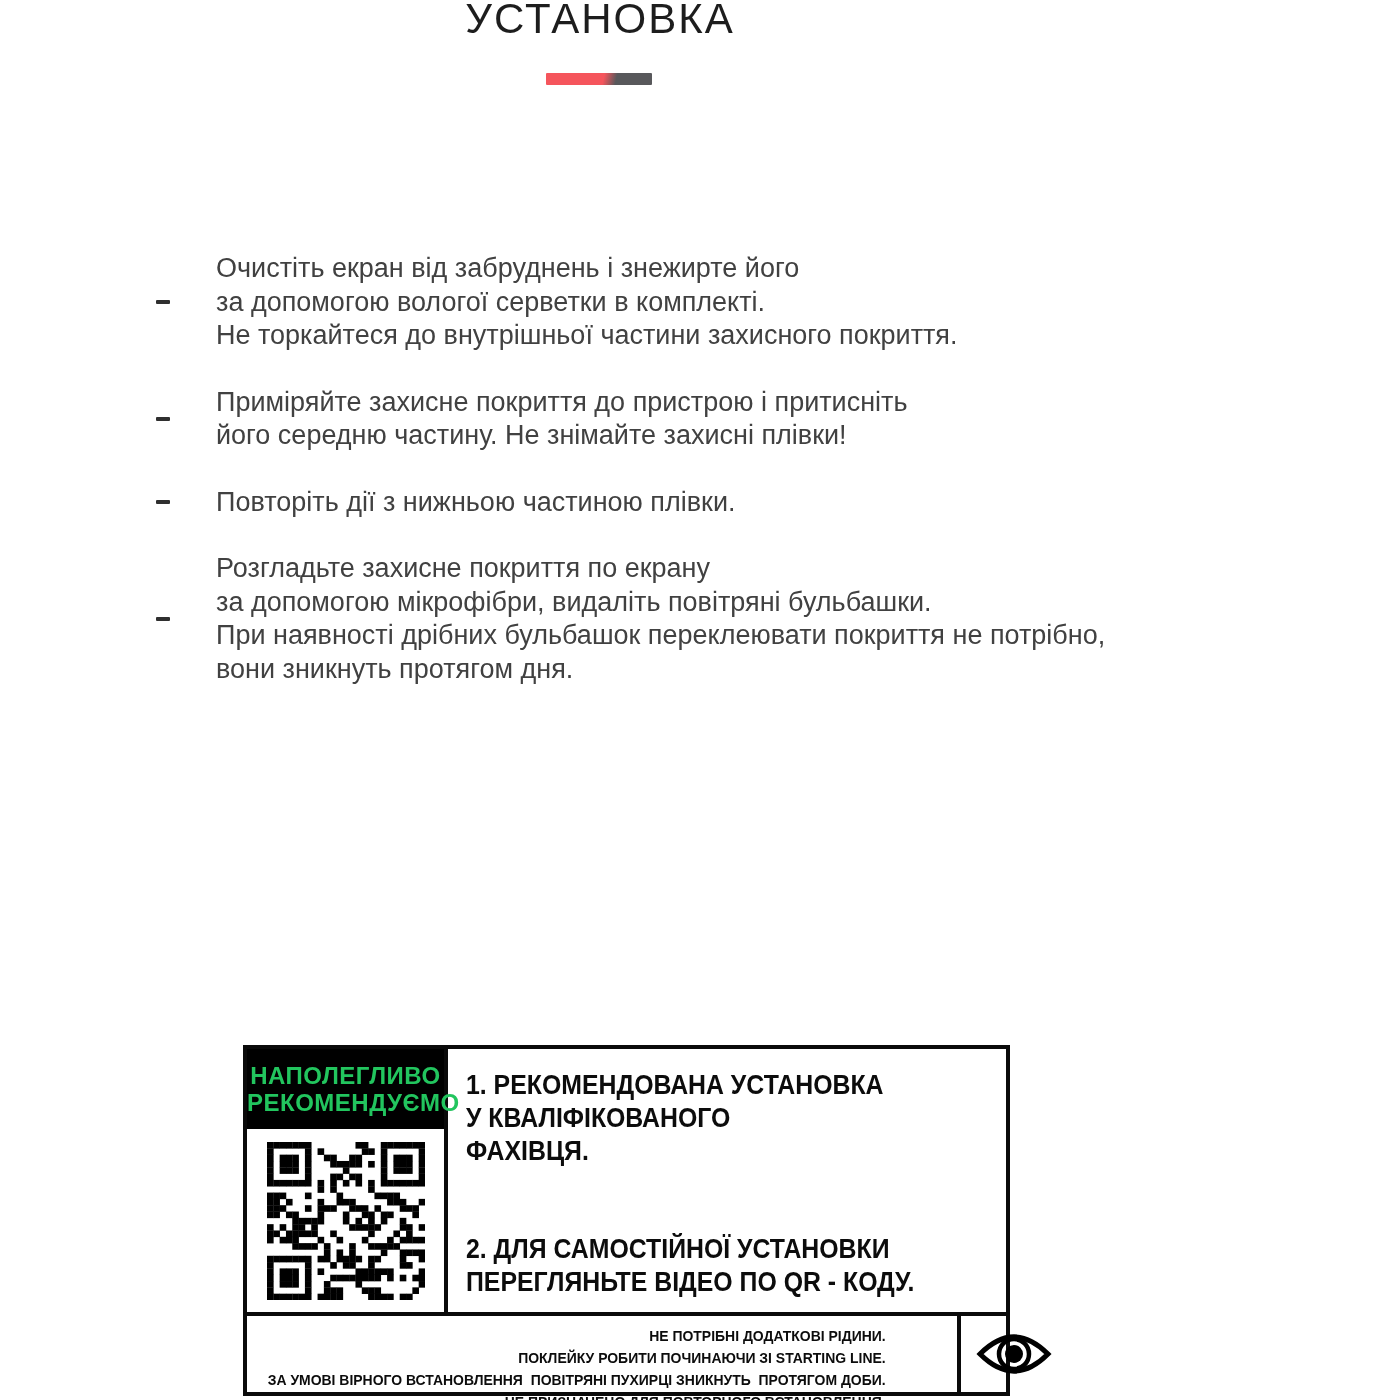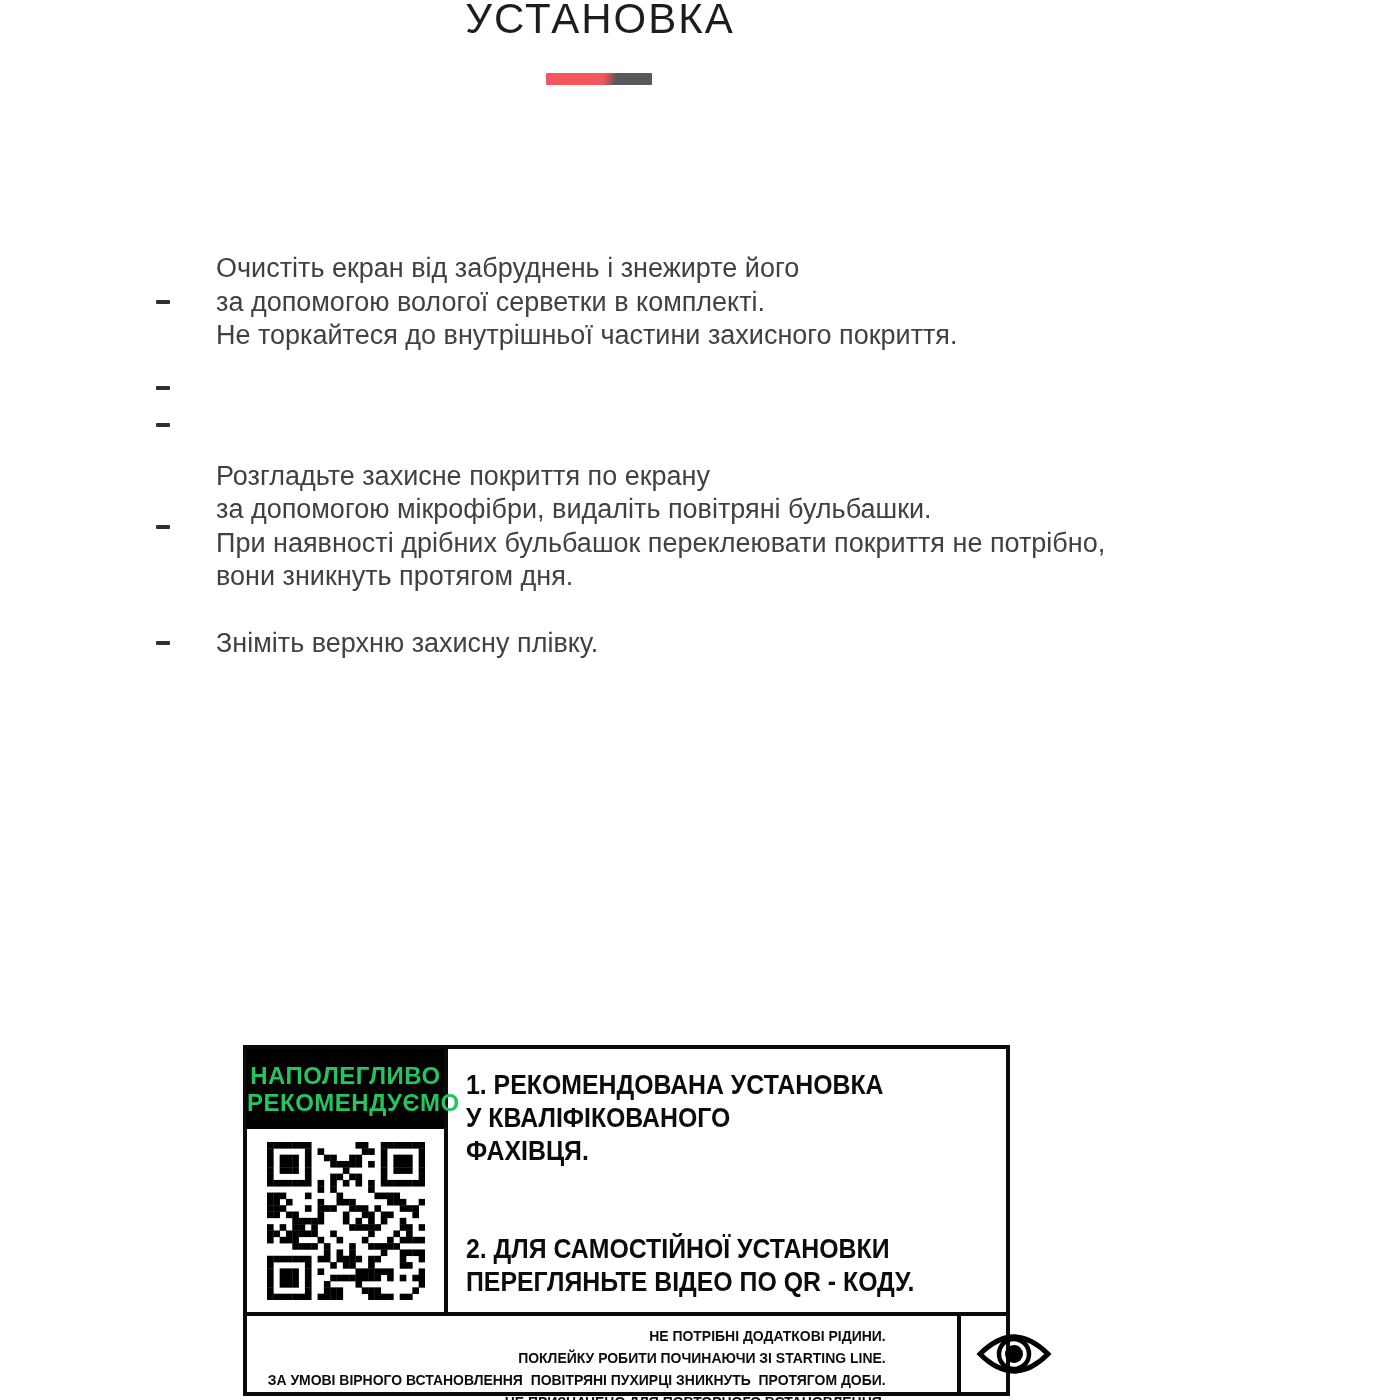--- a/index.html
+++ b/index.html
@@ -167,34 +167,33 @@
 
   <ul class="instructions">
     <li class="item">
       <span class="dash"></span>
       <p class="item-text">Очистіть екран від забруднень і знежирте його
 за допомогою вологої серветки в комплекті.
 Не торкайтеся до внутрішньої частини захисного покриття.</p>
     </li>
     <li class="item">
       <span class="dash"></span>
+      <p class="item-text">Приміряйте захисне покриття до пристрою і притисніть
+його середню частину. Не знімайте захисні плівки!</p>
     </li>
     <li class="item">
       <span class="dash"></span>
+      <p class="item-text">Повторіть дії з нижньою частиною плівки.</p>
     </li>
     <li class="item">
       <span class="dash"></span>
       <p class="item-text">Розгладьте захисне покриття по екрану
 за допомогою мікрофібри, видаліть повітряні бульбашки.
 При наявності дрібних бульбашок переклеювати покриття не потрібно,
 вони зникнуть протягом дня.</p>
-    </li>
-    <li class="item">
-      <span class="dash"></span>
-      <p class="item-text">Зніміть верхню захисну плівку.</p>
     </li>
   </ul>
 
   <div class="rec-box">
     <div class="rec-top">
       <div class="rec-left">
         <p class="rec-header">НАПОЛЕГЛИВО
 РЕКОМЕНДУЄМО</p>
         <div class="qr-wrap">
           <svg id="qr-svg" width="158" height="158" viewBox="0 0 158 158" aria-hidden="true">

